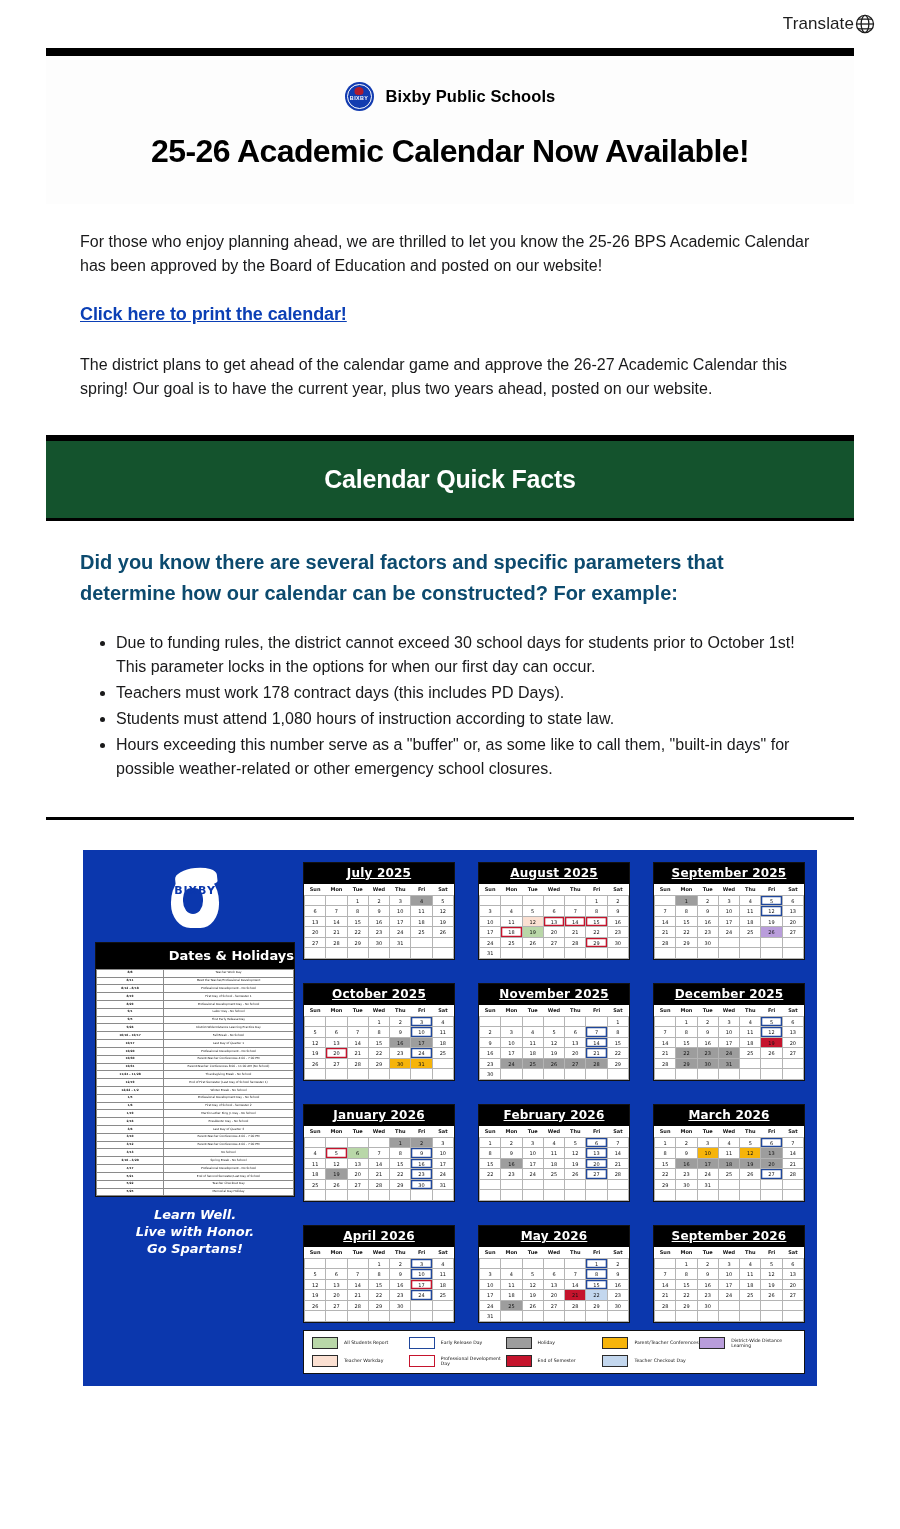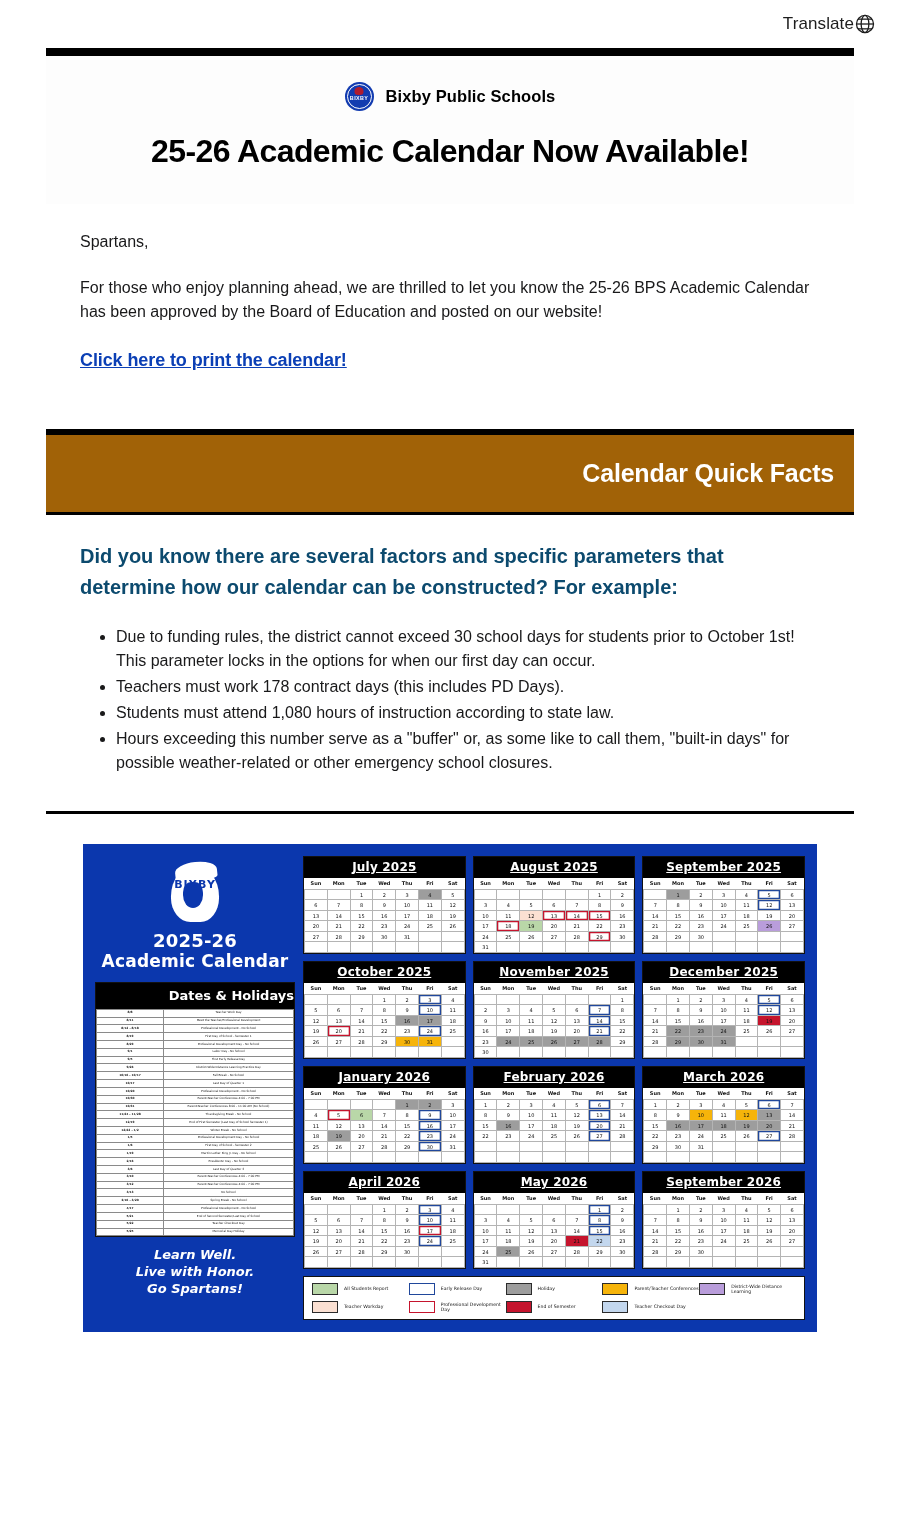--- a/index.html
+++ b/index.html
@@ -113,25 +113,25 @@
   .cta-link {
     font-size: 18px;
     font-weight: 700;
     color: #0b3fb5;
     text-decoration: underline;
     letter-spacing: -.1px;
   }
 
   
   .qf-banner {
-    background: #a16207;
+    background: #14532d;
     border-top: 3px solid #000;
     border-bottom: 3px solid #000;
     padding: 24px 20px;
-    text-align: right;
+    text-align: center;
   }
   .qf-banner h2 {
     margin:0;
     font-size: 25px;
     font-weight: 700;
     color: #ffffff;
     letter-spacing: -.2px;
   }
   .qf-body {
     padding: 26px 34px 34px 34px;
@@ -248,21 +248,21 @@
     font-weight:700;
     font-style: italic;
     font-size: 13px;
     line-height: 1.3;
   }
 
   
   .months {
     display:grid;
     grid-template-columns: repeat(3, 1fr);
-    gap: 7px;
+    gap: 23px;
   }
   .month {
     background:#ffffff;
     border: 1px solid #111;
   }
   .month-head {
     background:#000000;
     color:#ffffff;
     text-align:center;
     font-size: 12px;
@@ -360,25 +360,25 @@
         <span class="ring"></span>
         <span class="helm"></span>
         <span class="word">BIXBY</span>
       </span>
       <span class="brand-name">Bixby Public Schools</span>
     </div>
     <h1 class="headline">25-26 Academic Calendar Now Available!</h1>
   </div>
 
   <div class="body-block">
-    <p>Spartans,</p>
     <p>For those who enjoy planning ahead, we are thrilled to let you know the 25-26 BPS Academic Calendar has been approved by the Board of Education and posted on our website!</p>
     <div class="cta-wrap">
       <a class="cta-link" href="#">Click here to print the calendar!</a>
     </div>
+    <p>The district plans to get ahead of the calendar game and approve the 26-27 Academic Calendar this spring! Our goal is to have the current year, plus two years ahead, posted on our website.</p>
   </div>
 
   <div class="qf-banner">
     <h2>Calendar Quick Facts</h2>
   </div>
 
   <div class="qf-body">
     <p class="qf-lead">Did you know there are several factors and specific parameters that determine how our calendar can be constructed? For example:</p>
     <ul class="qf-list" id="qf-list">
         <li>Due to funding rules, the district cannot exceed 30 school days for students prior to October 1st! This parameter locks in the options for when our first day can occur.</li>
@@ -390,24 +390,20 @@
 
   <div class="poster-wrap">
     <div class="poster">
 
       <div class="poster-left">
         <div class="spartan-logo">
           <span class="crest"></span>
           <span class="helmet"></span>
           <span class="face"></span>
           <span class="bixbytxt">BIXBY</span>
-        </div>
-        <div class="poster-title">
-          <span class="y">2025-26</span>
-          <span class="t">Academic Calendar</span>
         </div>
 
         <div class="dates-card">
           <div class="dates-head">Dates &amp; Holidays</div>
           <table class="dates">
             <tbody id="dates-body">
                 <tr>
                   <td class="d">8/8</td>
                   <td class="e">Teacher Work Day</td>
                 </tr>

